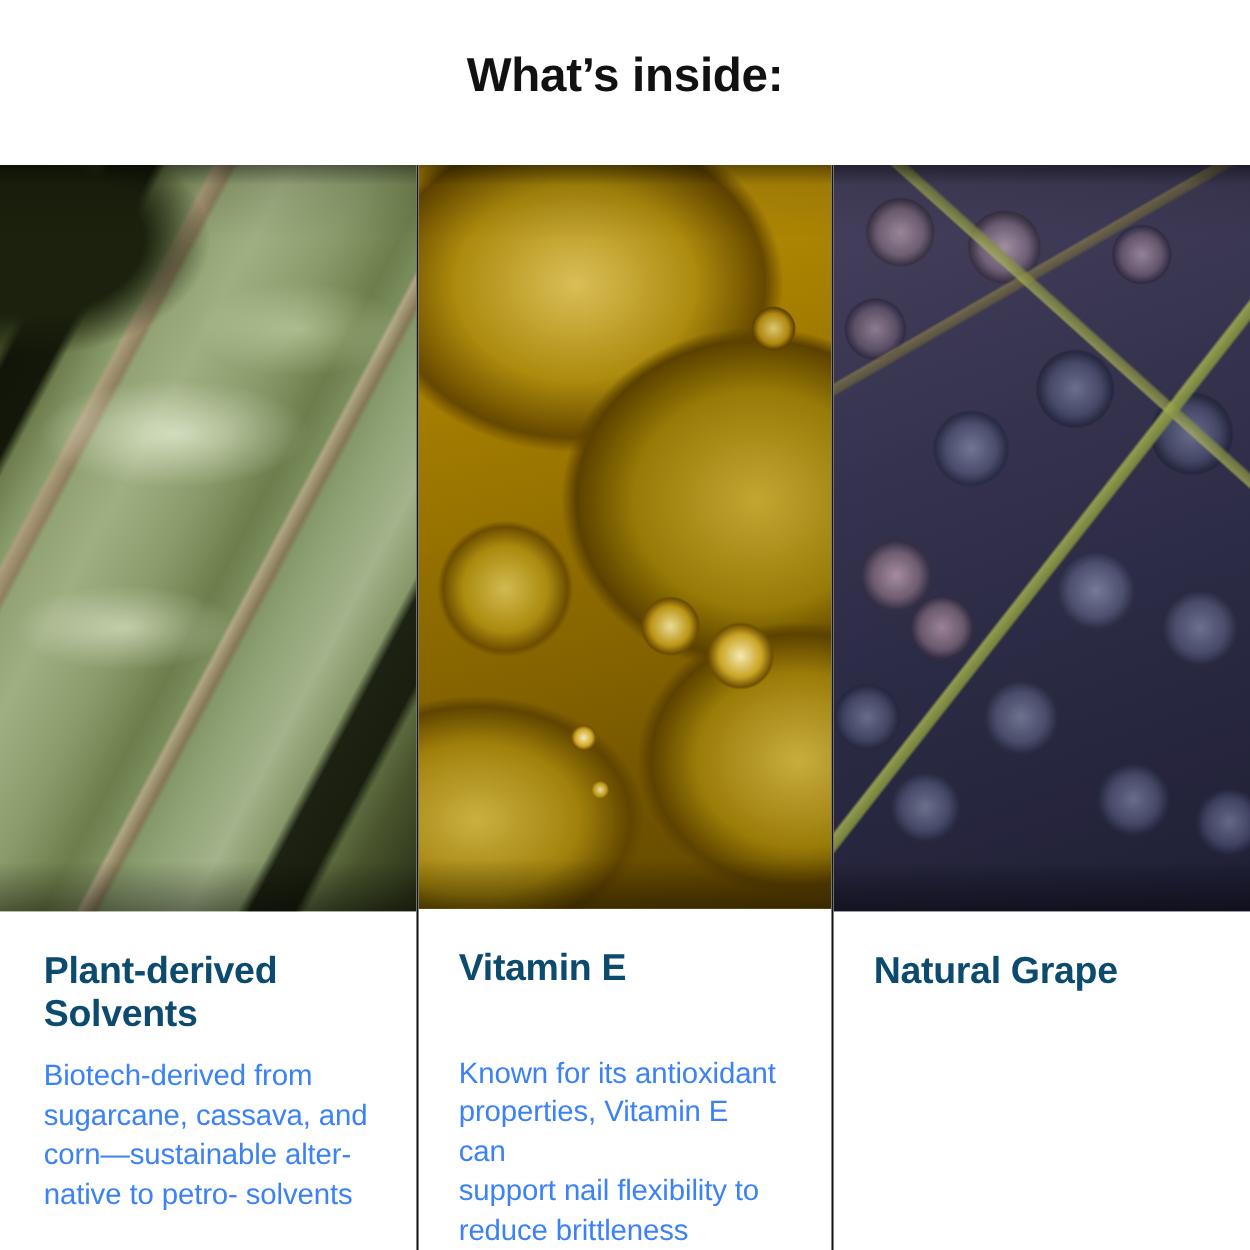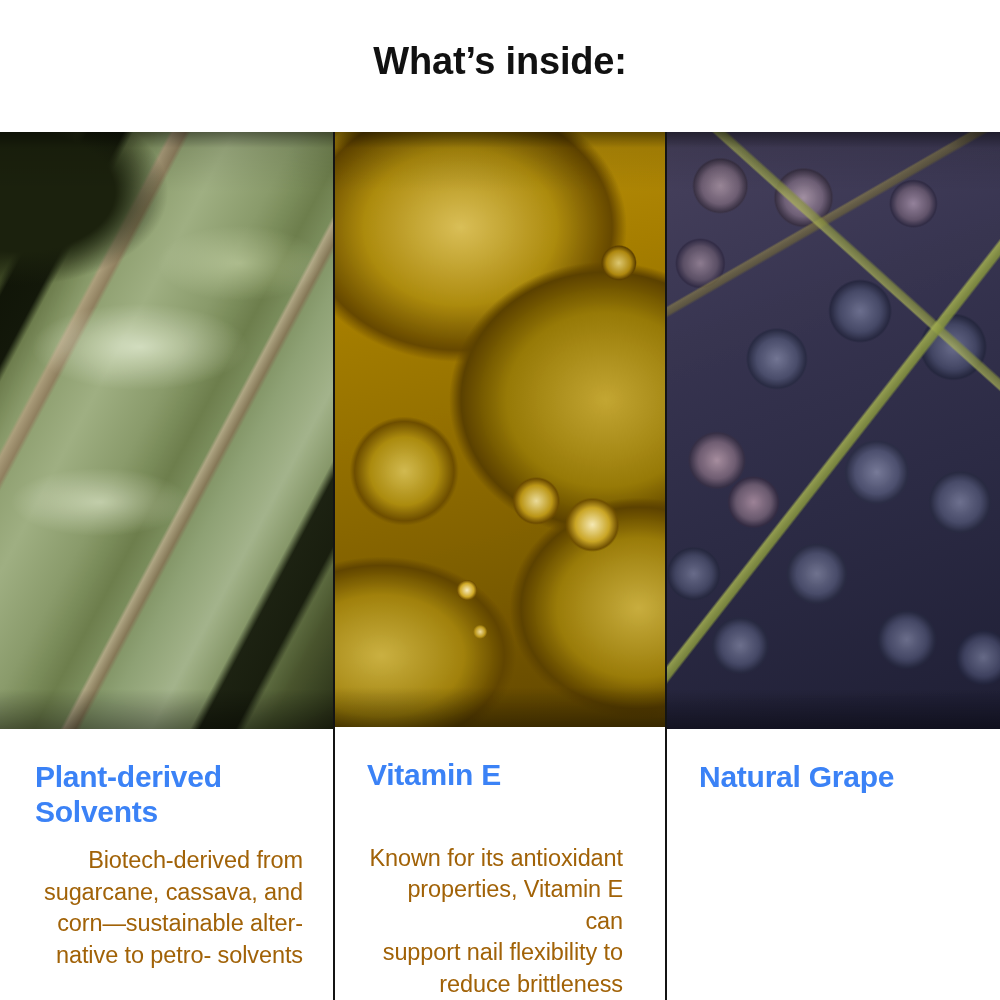--- a/index.html
+++ b/index.html
@@ -184,34 +184,33 @@
   .col:nth-of-type(3) .caption,
   .col:nth-of-type(5) .caption {
     padding-left: 32px;
     padding-right: 42px;
   }
   .card-title {
     font-size: 30px;
     font-weight: 700;
     line-height: 1.17;
     letter-spacing: -0.25px;
-    color: #3b82f6;
+    color: #0c4a6e;
     margin: 0 0 0 0;
     white-space: pre-line;
     min-height: 70px;
   }
   .card-body {
     font-size: 23.5px;
     font-weight: 400;
     line-height: 1.34;
     letter-spacing: -0.1px;
-    color: #a16207;
+    color: #3b82f6;
     margin: 16px 0 0 0;
     white-space: pre-line;
-    text-align: right;
   }
 </style>
 </head>
 <body>
 
 <div id="page">
 
   <div class="header">
     <h1 class="header-title">What’s inside:</h1>
   </div>

